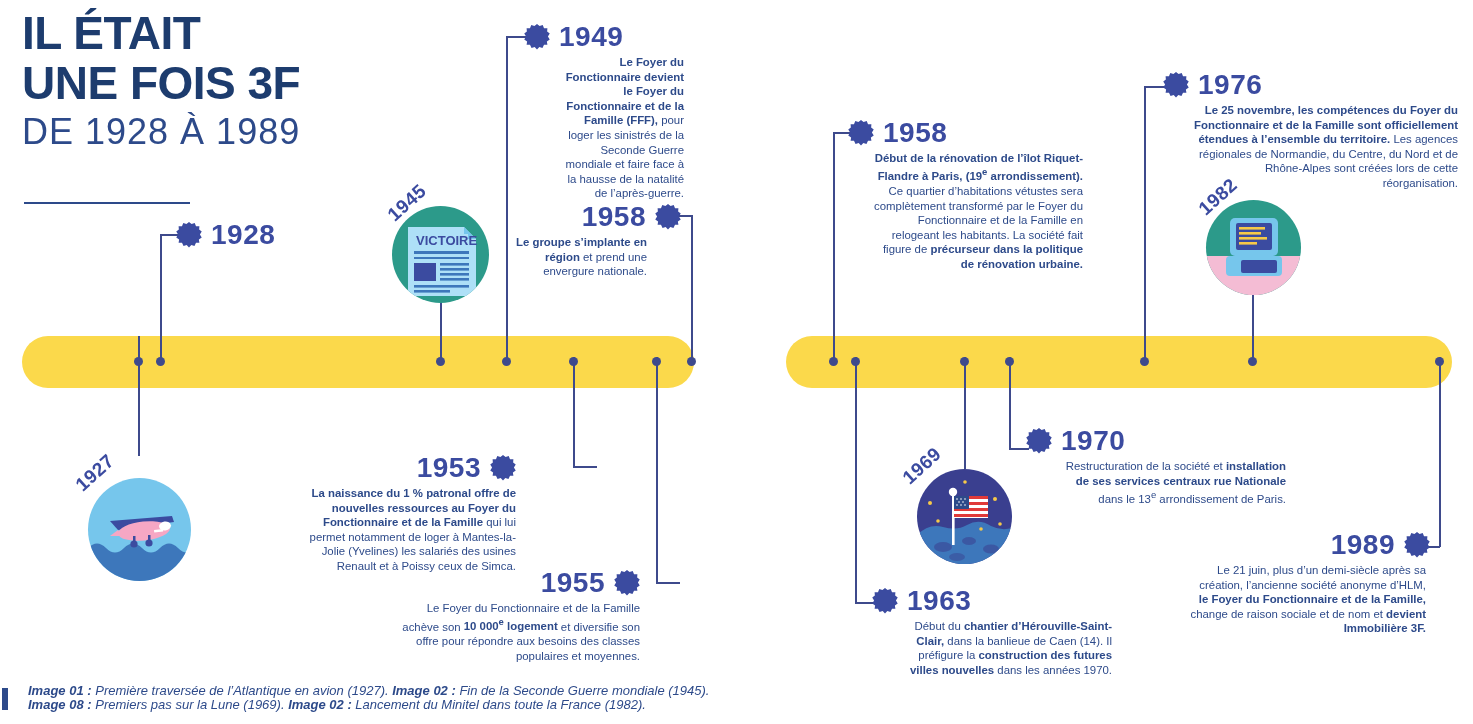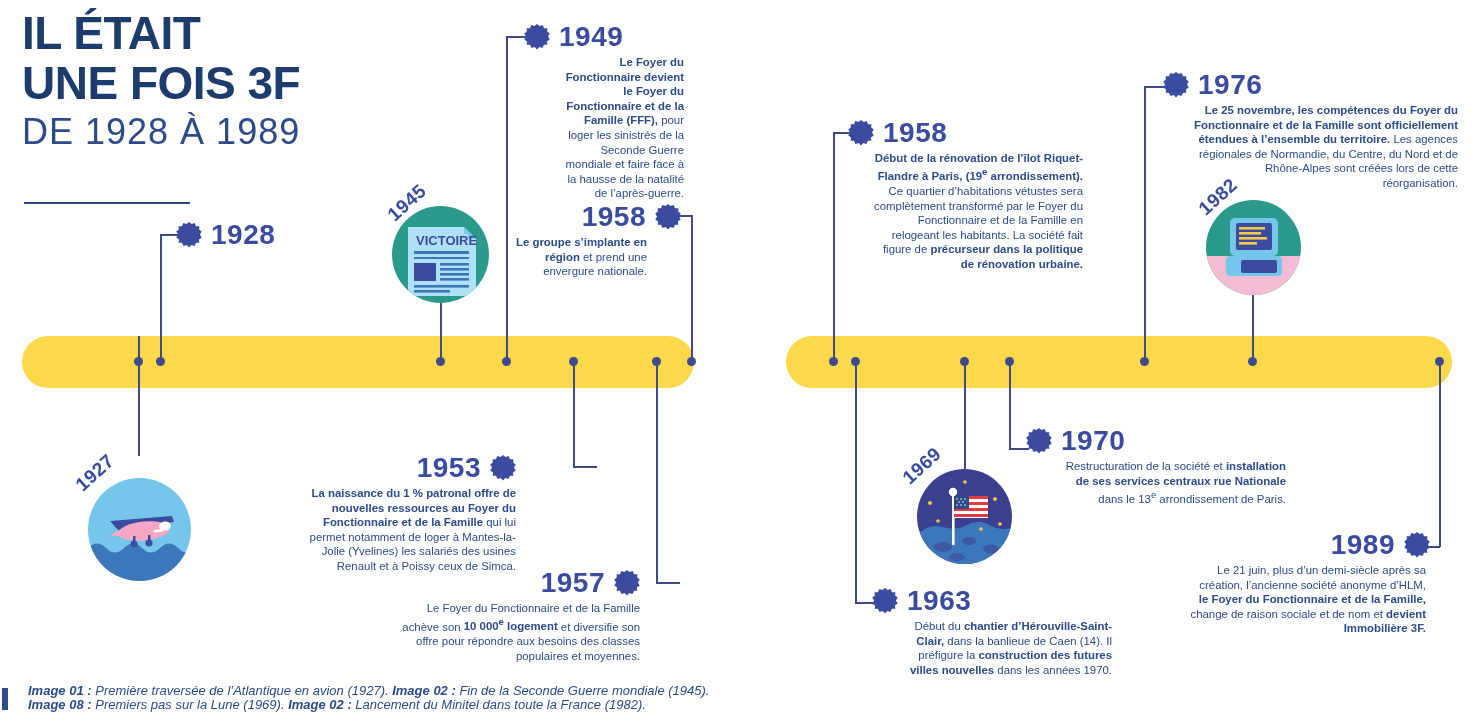--- a/index.html
+++ b/index.html
@@ -291,21 +291,21 @@
         <div class="year">1953</div>
       <div class="burst"></div>
       </div>
     <div class="body-txt ta-right">
       <b>La naissance du 1 % patronal offre de nouvelles ressources au Foyer du Fonctionnaire et de la Famille</b> qui lui permet notamment de loger à Mantes-la-Jolie (Yvelines) les salariés des usines Renault et à Poissy ceux de Simca.
     </div>
   </div>
 
   <div class="entry" style="left:390px;top:570px;width:250px;">
     <div class="head right">
-        <div class="year">1957</div>
+        <div class="year">1955</div>
       <div class="burst"></div>
       </div>
     <div class="body-txt ta-right">
       Le Foyer du Fonctionnaire et de la Famille achève son <b>10 000<sup>e</sup> logement</b> et diversifie son offre pour répondre aux besoins des classes populaires et moyennes.
     </div>
   </div>
 
   <div class="entry" style="left:848px;top:120px;width:235px;">
     <div class="head">
         <div class="burst"></div>

